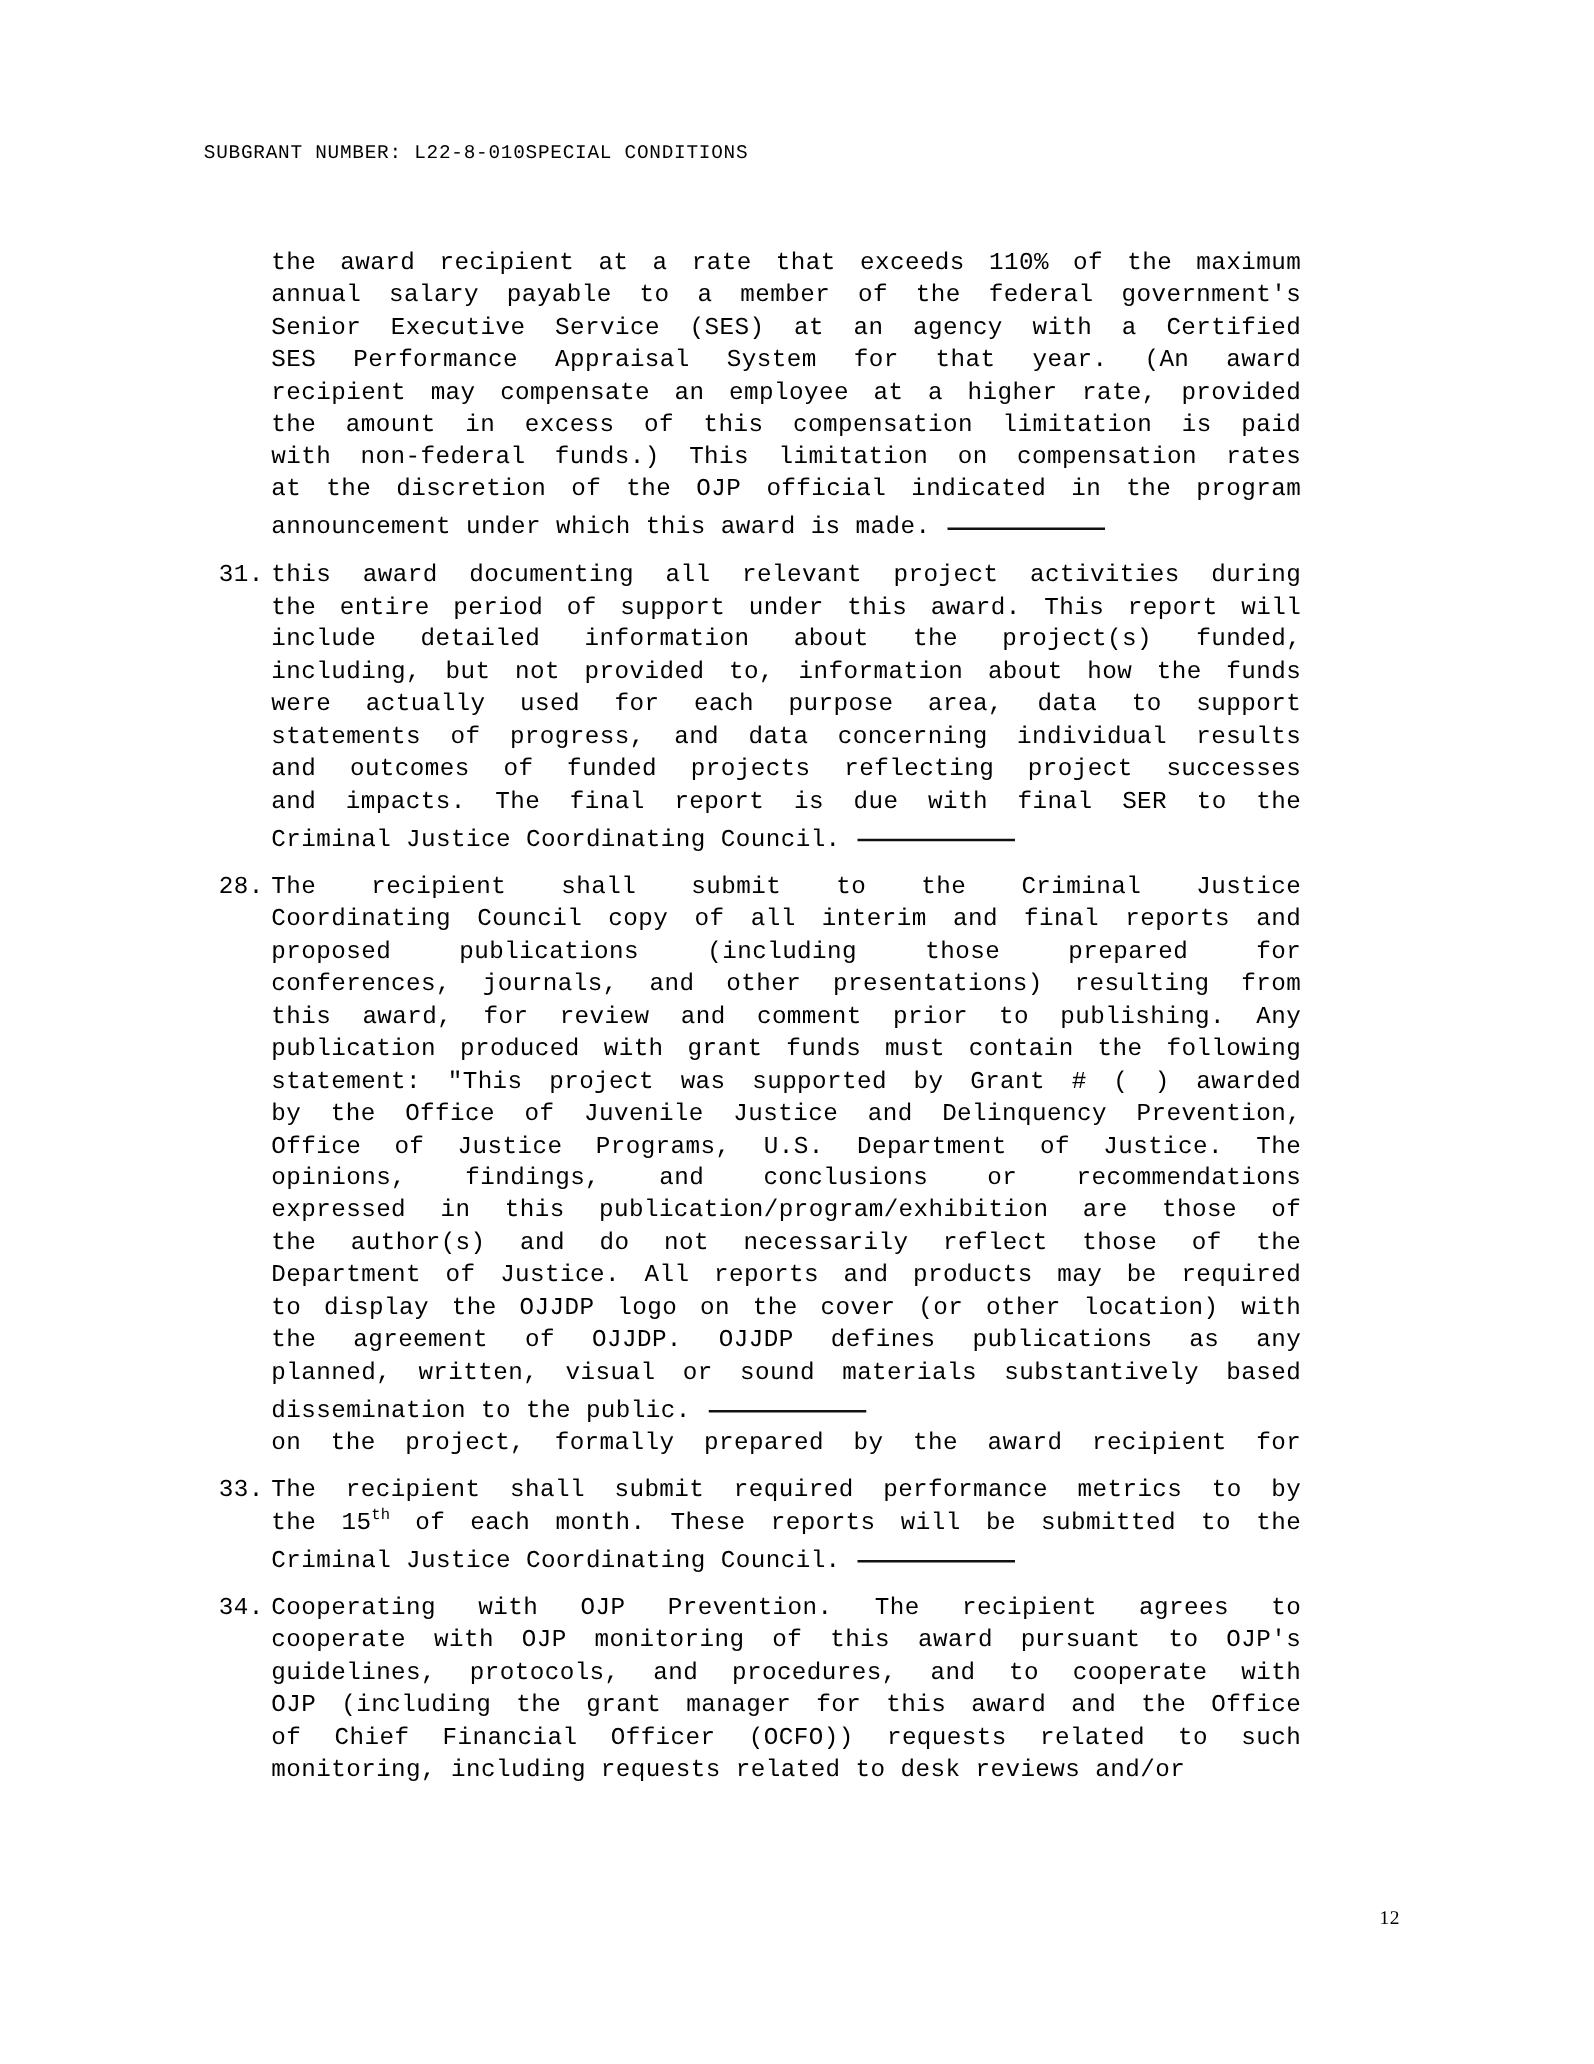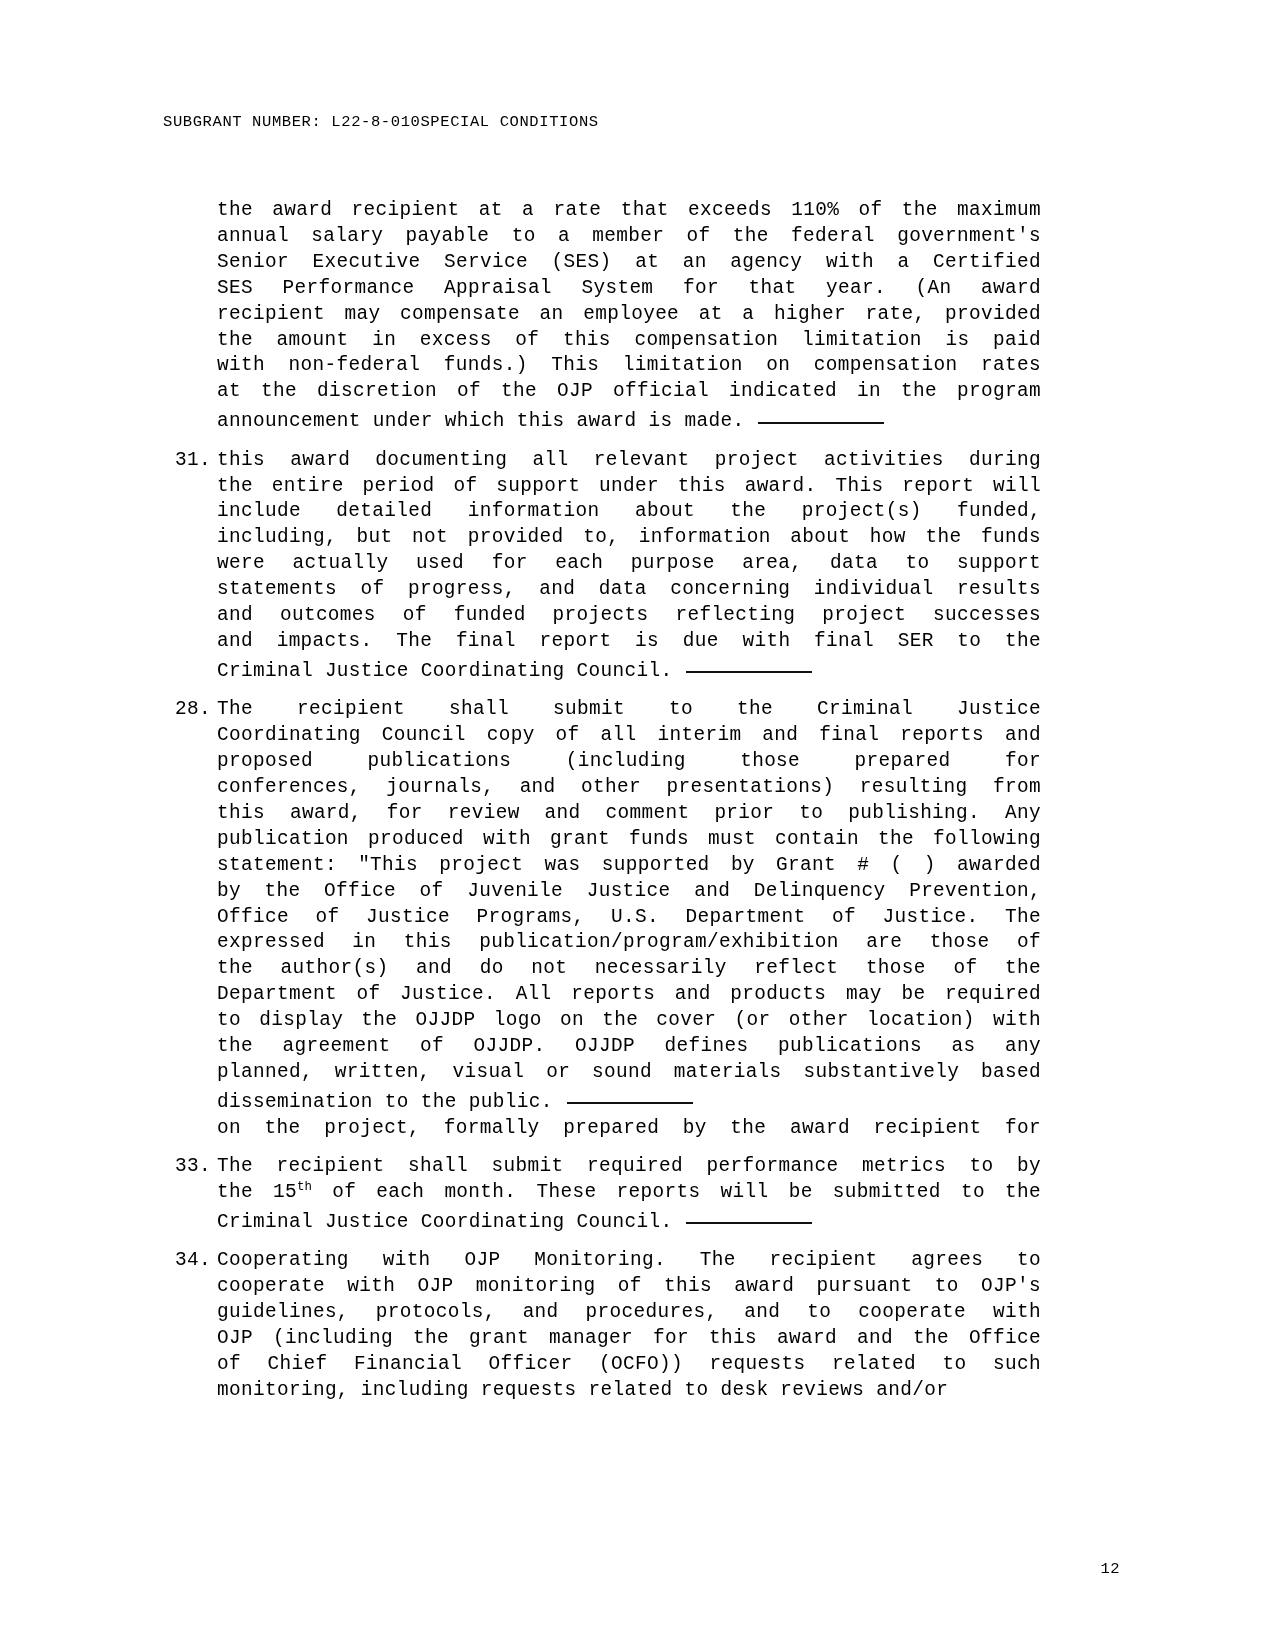--- a/index.html
+++ b/index.html
@@ -95,24 +95,25 @@
   sup.ord {
     font-size: 0.64em;
     vertical-align: super;
     line-height: 0;
     letter-spacing: 0;
   }
 
   
   .page-number {
     position: absolute;
-    top: 1560px;
+    top: 1526px;
     right: 155px;
     font-size: 15.5px;
     letter-spacing: 0.5px;
+    font-family: Liberation Serif, serif;
   }
 </style>
 </head>
 <body>
 
 <div class="page">
 
   <div class="page-header">
     <span class="hdr-subgrant">SUBGRANT NUMBER: L22-8-010</span><span class="hdr-title">SPECIAL CONDITIONS</span>
   </div>
@@ -145,38 +146,39 @@
         <span class="cond-num">28.</span>
         <span class="ln">The recipient shall submit to the Criminal Justice</span>
         <span class="ln">Coordinating Council copy of all interim and final reports and</span>
         <span class="ln">proposed publications (including those prepared for</span>
         <span class="ln">conferences, journals, and other presentations) resulting from</span>
         <span class="ln">this award, for review and comment prior to publishing. Any</span>
         <span class="ln">publication produced with grant funds must contain the following</span>
         <span class="ln">statement: "This project was supported by Grant # ( ) awarded</span>
         <span class="ln">by the Office of Juvenile Justice and Delinquency Prevention,</span>
         <span class="ln">Office of Justice Programs, U.S. Department of Justice. The</span>
+        <span class="ln">opinions, findings, and conclusions or recommendations</span>
         <span class="ln">expressed in this publication/program/exhibition are those of</span>
         <span class="ln">the author(s) and do not necessarily reflect those of the</span>
         <span class="ln">Department of Justice. All reports and products may be required</span>
         <span class="ln">to display the OJJDP logo on the cover (or other location) with</span>
         <span class="ln">the agreement of OJJDP. OJJDP defines publications as any</span>
         <span class="ln">planned, written, visual or sound materials substantively based</span>
         <span class="ln with-blank">dissemination to the public.<span class="blank"></span></span>
         <span class="ln">on the project, formally prepared by the award recipient for</span>
       </div>
       <div class="cond">
         <span class="cond-num">33.</span>
         <span class="ln">The recipient shall submit required performance metrics to by</span>
         <span class="ln">the 15<sup class="ord">th</sup> of each month. These reports will be submitted to the</span>
         <span class="ln with-blank">Criminal Justice Coordinating Council.<span class="blank"></span></span>
       </div>
       <div class="cond">
         <span class="cond-num">34.</span>
-        <span class="ln">Cooperating with OJP Monitoring. The recipient agrees to</span>
+        <span class="ln">Cooperating with OJP Prevention. The recipient agrees to</span>
         <span class="ln">cooperate with OJP monitoring of this award pursuant to OJP's</span>
         <span class="ln">guidelines, protocols, and procedures, and to cooperate with</span>
         <span class="ln">OJP (including the grant manager for this award and the Office</span>
         <span class="ln">of Chief Financial Officer (OCFO)) requests related to such</span>
         <span class="ln last">monitoring, including requests related to desk reviews and/or</span>
       </div>
     </div>
 
   <div class="page-number">12</div>
 

